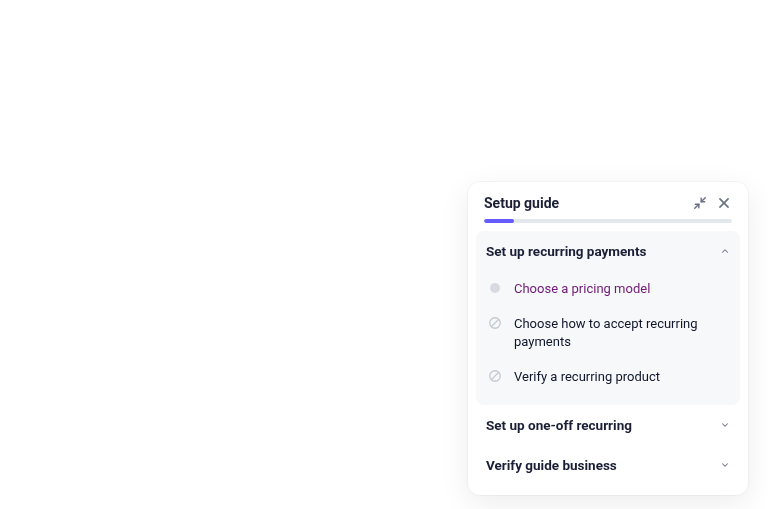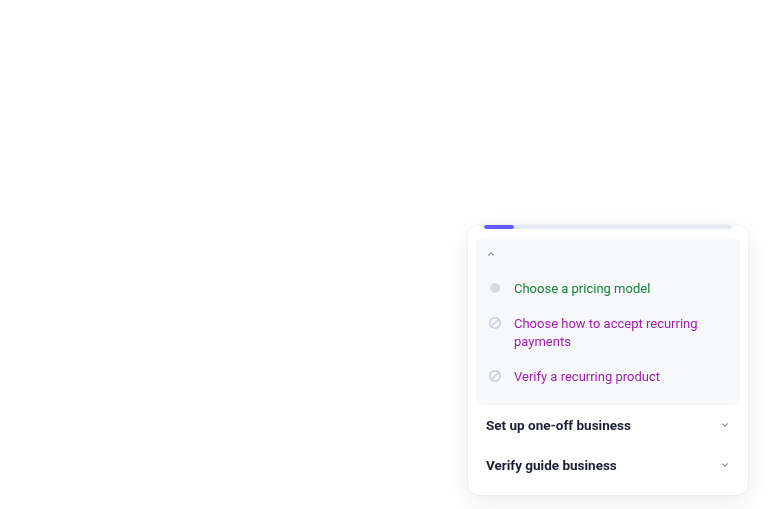--- a/index.html
+++ b/index.html
@@ -114,39 +114,59 @@
     }
     .step-icon .circle {
       width: 10px;
       height: 10px;
       border-radius: 50%;
       background: #d5dbe1;
     }
     .step-label {
       font-size: 13px;
       line-height: 1.35;
-      color: #15803d;
+      color: #701a75;
     }
     .step.locked .step-label {
-      color: #a21caf;
+      color: #0f172a;
     }
   </style>
 </head>
 <body>
 
 <div class="panel">
+  <div class="panel-header">
+    <div class="panel-title">Setup guide</div>
+    <div class="header-icons">
+      <div class="icon-btn">
+        <svg viewBox="0 0 24 24" fill="none" stroke="currentColor" stroke-width="2.5" stroke-linecap="round" stroke-linejoin="round">
+          <polyline points="4 14 10 14 10 20"></polyline>
+          <polyline points="20 10 14 10 14 4"></polyline>
+          <line x1="14" y1="10" x2="21" y2="3"></line>
+          <line x1="3" y1="21" x2="10" y2="14"></line>
+        </svg>
+      </div>
+      <div class="icon-btn">
+        <svg viewBox="0 0 24 24" fill="none" stroke="currentColor" stroke-width="2.8" stroke-linecap="round">
+          <line x1="5" y1="5" x2="19" y2="19"></line>
+          <line x1="19" y1="5" x2="5" y2="19"></line>
+        </svg>
+      </div>
+    </div>
+  </div>
 
   <div class="progress-track">
     <div class="progress-fill" style="width: 12%;"></div>
   </div>
 
   <div class="sections">
 
     <div class="section expanded">
       <div class="section-header">
+        <div class="section-title">Set up recurring payments</div>
         <svg class="chevron" viewBox="0 0 24 24" fill="none" stroke="currentColor" stroke-width="2.5" stroke-linecap="round" stroke-linejoin="round">
           <polyline points="18 15 12 9 6 15"></polyline>
         </svg>
       </div>
       <div class="steps">
         <div class="step active">
           <div class="step-icon">
             <div class="circle"></div>
           </div>
           <div class="step-label">Choose a pricing model</div>
@@ -167,21 +187,21 @@
               <line x1="6" y1="18" x2="18" y2="6"></line>
             </svg>
           </div>
           <div class="step-label">Verify a recurring product</div>
         </div>
       </div>
     </div>
 
     <div class="section">
       <div class="section-header">
-        <div class="section-title">Set up one-off business</div>
+        <div class="section-title">Set up one-off recurring</div>
         <svg class="chevron" viewBox="0 0 24 24" fill="none" stroke="currentColor" stroke-width="2.5" stroke-linecap="round" stroke-linejoin="round">
           <polyline points="6 9 12 15 18 9"></polyline>
         </svg>
       </div>
     </div>
 
     <div class="section">
       <div class="section-header">
         <div class="section-title">Verify guide business</div>
         <svg class="chevron" viewBox="0 0 24 24" fill="none" stroke="currentColor" stroke-width="2.5" stroke-linecap="round" stroke-linejoin="round">

